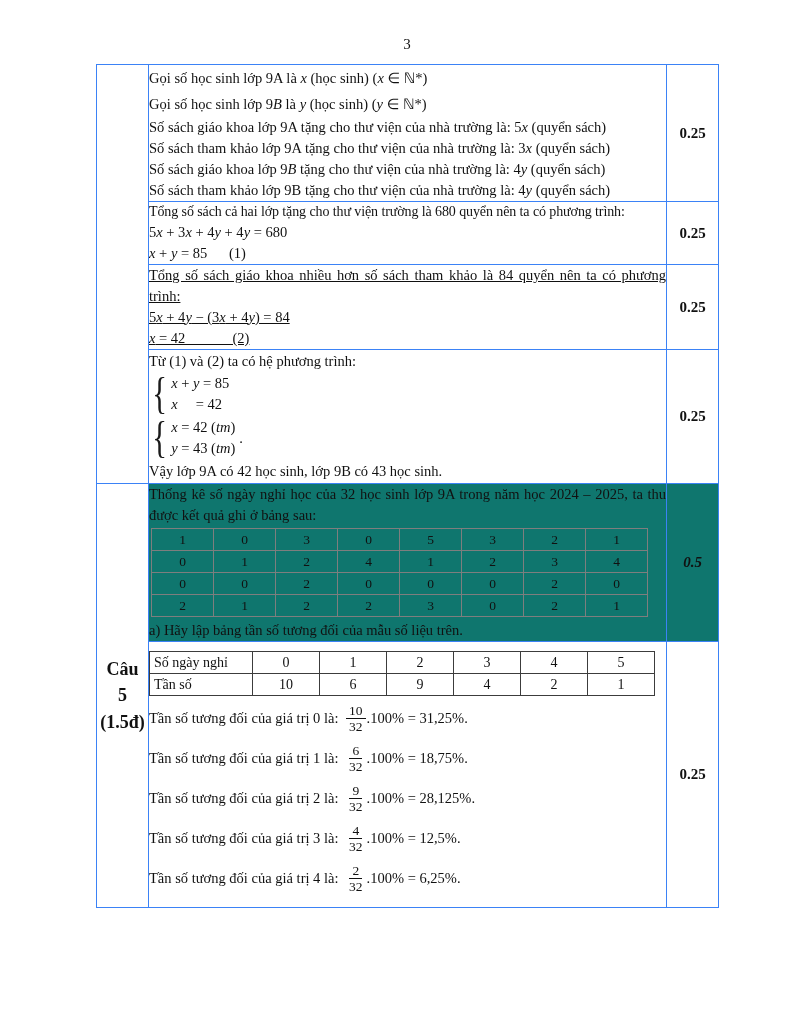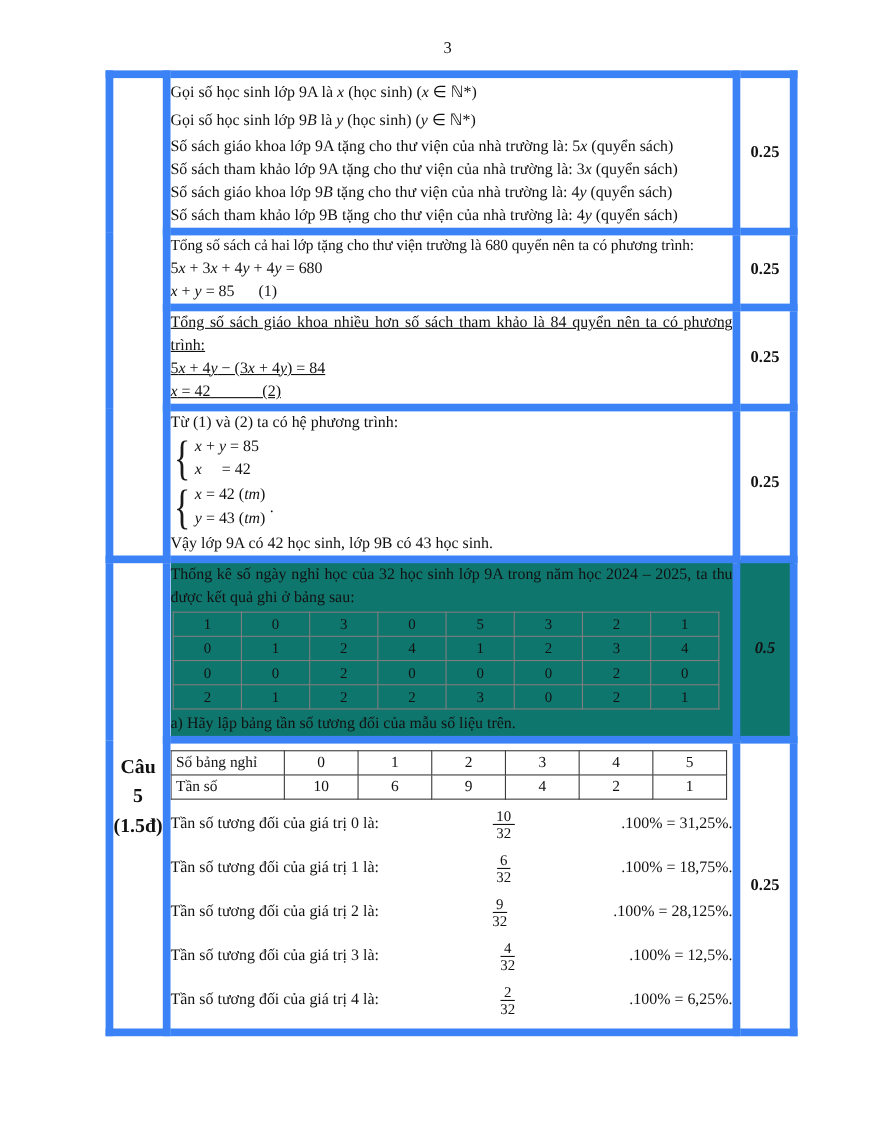--- a/index.html
+++ b/index.html
@@ -11,21 +11,21 @@
   *{box-sizing:border-box;}
   .page-num{
     position:absolute;top:36px;left:97px;width:620px;text-align:center;
     font-size:15px;
   }
   table.rubric{
     position:absolute;top:64px;left:96px;border-collapse:collapse;
     table-layout:fixed;width:622px;
   }
   table.rubric > tbody > tr > td{
-    border:7px solid #3b82f6;padding:0;vertical-align:middle;
+    border:1px solid #3b82f6;padding:0;vertical-align:middle;
   }
   td.label-cell{
     width:52px;text-align:center;font-weight:bold;font-size:18px;line-height:1.45;
     vertical-align:middle;
   }
   td.content-cell{
     width:518px;vertical-align:top;padding:3px 7px 2px 7px;
     font-size:14.5px;line-height:21px;overflow:hidden;
   }
   td.score-cell{
@@ -59,21 +59,21 @@
     border-collapse:collapse;margin:0 0 2px 0;
   }
   table.freq td{
     border:1px solid #3c3c3c;width:67px;height:21px;text-align:center;
     font-size:14px;padding:0;
   }
   table.freq td:first-child{
     width:103px;text-align:left;padding-left:4px;
   }
   .freq-title{line-height:20px;}
-  .rel-line{height:40px;display:flex;align-items:center;justify-content:space-between;}
+  .rel-line{height:40px;display:flex;align-items:center;}
   .rel-label{white-space:pre;}
   .frac{
     display:inline-flex;flex-direction:column;align-items:center;
     font-size:13.5px;line-height:15px;margin:0 1px 0 4px;
   }
   .frac .num{border-bottom:1px solid #111;padding:0 3px 0 3px;display:block;}
   .frac .den{display:block;padding:0 3px;}
 </style>
 </head>
 <body>
@@ -192,21 +192,21 @@
         <div class="line">a) Hãy lập bảng tần số tương đối của mẫu số liệu trên.</div>
       </td>
       <td class="score-cell shade score-italic">0.5</td>
     </tr>
 
     <tr>
       <td class="content-cell h6">
         <table class="freq">
           <tbody>
               <tr>
-                <td>Số bảng nghỉ</td>
+                <td>Số ngày nghỉ</td>
                 <td>0</td>
                 <td>1</td>
                 <td>2</td>
                 <td>3</td>
                 <td>4</td>
                 <td>5</td>
               </tr>
               <tr>
                 <td>Tần số</td>
                 <td>10</td>

